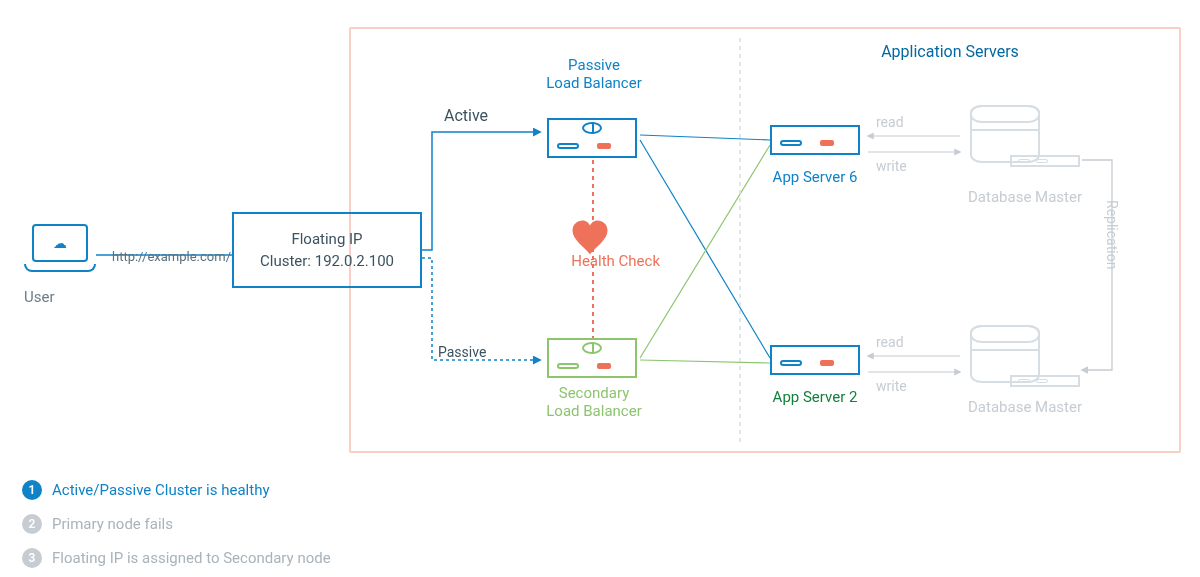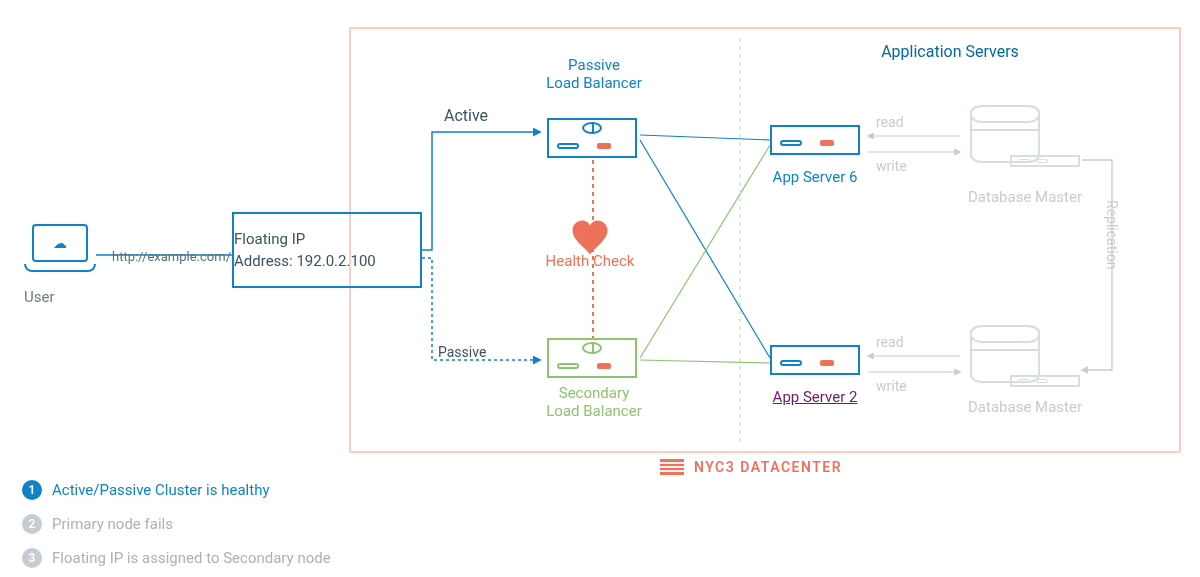--- a/index.html
+++ b/index.html
@@ -79,21 +79,21 @@
   .url-label {
     position:absolute; left: 112px; top: 249px;
     font-size:13px; color:#58707f;
   }
   
   .floating-ip {
     position:absolute; left: 232px; top:212px;
     width: 190px; height: 76px;
     border:2px solid #0f82c8;
     display:flex; flex-direction:column;
-    align-items:flex-start; justify-content:center;
+    align-items:center; justify-content:center;
     font-size:15px; color:#3b5360;
   }
   .floating-ip div+div{ margin-top:4px; }
   
   .server {
     position:absolute;
     width: 90px; height:54px;
   }
   .server .top-seg {
     height:18px;
@@ -145,24 +145,24 @@
   .app2  { left:770px; top:345px; }
   .db1   { left:970px; top:105px; }
   .db1-tray{ left:1010px; top:155px;}
   .db2   { left:970px; top:325px; }
   .db2-tray{ left:1010px; top:375px;}
   
   .lbl { position:absolute; font-size:15px; text-align:center; }
   .lbl.primary   { left:530px; top:56px;  width:128px; color:#0f82c8; }
   .lbl.secondary { left:530px; top:384px; width:128px; color:#8dc56f; }
   .lbl.app1l { left:760px; top:168px; width:110px; color:#0f82c8; }
-  .lbl.app2l { left:760px; top:388px; width:110px; color:#701a75;text-decoration:underline; }
+  .lbl.app2l { left:760px; top:388px; width:110px; color:#15803d; }
   .lbl.active   { left:444px; top:106px; font-size:16px; color:#3b5360; }
   .lbl.passive  { left:438px; top:344px; font-size:14px; color:#3b5360; }
-  .lbl.health   { left:520px; top:252px; width:140px; color:#ee725a; }
+  .lbl.health   { left:520px; top:252px; width:140px; color:#ee725a;text-align:right; }
   .lbl.appsrv   { left:860px; top:42px;  width:180px; color:#0369a1; font-size:16px; }
   .lbl.dbm1     { left:950px; top:188px; width:150px; color:#c6ccd1; }
   .lbl.dbm2     { left:950px; top:398px; width:150px; color:#c6ccd1; }
   .lbl.rw1r     { left:876px; top:114px; color:#c6ccd1; font-size:14px;}
   .lbl.rw1w     { left:876px; top:158px; color:#c6ccd1; font-size:14px;}
   .lbl.rw2r     { left:876px; top:334px; color:#c6ccd1; font-size:14px;}
   .lbl.rw2w     { left:876px; top:378px; color:#c6ccd1; font-size:14px;}
   .lbl.repl     { left:1120px; top:200px; color:#c6ccd1; font-size:14px; transform:rotate(90deg); transform-origin:left top; }
   .heart {
     position:absolute; left:570px; top:218px;
@@ -237,21 +237,21 @@
     <div class="laptop-screen">
       <span class="cloud-icon">☁</span>
     </div>
     <div class="laptop-base"></div>
   </div>
   <div class="user-label">User</div>
   <div class="url-label">http://example.com/</div>
 
   <div class="floating-ip">
     <div>Floating IP</div>
-    <div>Address: 192.0.2.100</div>
+    <div>Cluster: 192.0.2.100</div>
   </div>
 
   <div class="server lb1">
     <div class="top-seg nobb">
         <span class="globe"></span>
       </div>
     <div class="bot-seg">
         <span class="led1"></span>
         <span class="led2"></span>
       </div>
@@ -311,24 +311,20 @@
   <div class="lbl app2l">App Server 2</div>
   <div class="lbl appsrv">Application Servers</div>
   <div class="lbl dbm1">Database Master</div>
   <div class="lbl dbm2">Database Master</div>
   <div class="lbl rw1r">read</div>
   <div class="lbl rw1w">write</div>
   <div class="lbl rw2r">read</div>
   <div class="lbl rw2w">write</div>
   <div class="lbl repl">Replication</div>
 
-  <div class="dc-label">
-    <span class="flag"></span>
-    <span>NYC3 DATACENTER</span>
-  </div>
 
   <div class="steps">
     <div class="step active">
       <span class="num">1</span>
       <span>Active/Passive Cluster is healthy</span>
     </div>
     <div class="step">
       <span class="num">2</span>
       <span>Primary node fails</span>
     </div>

